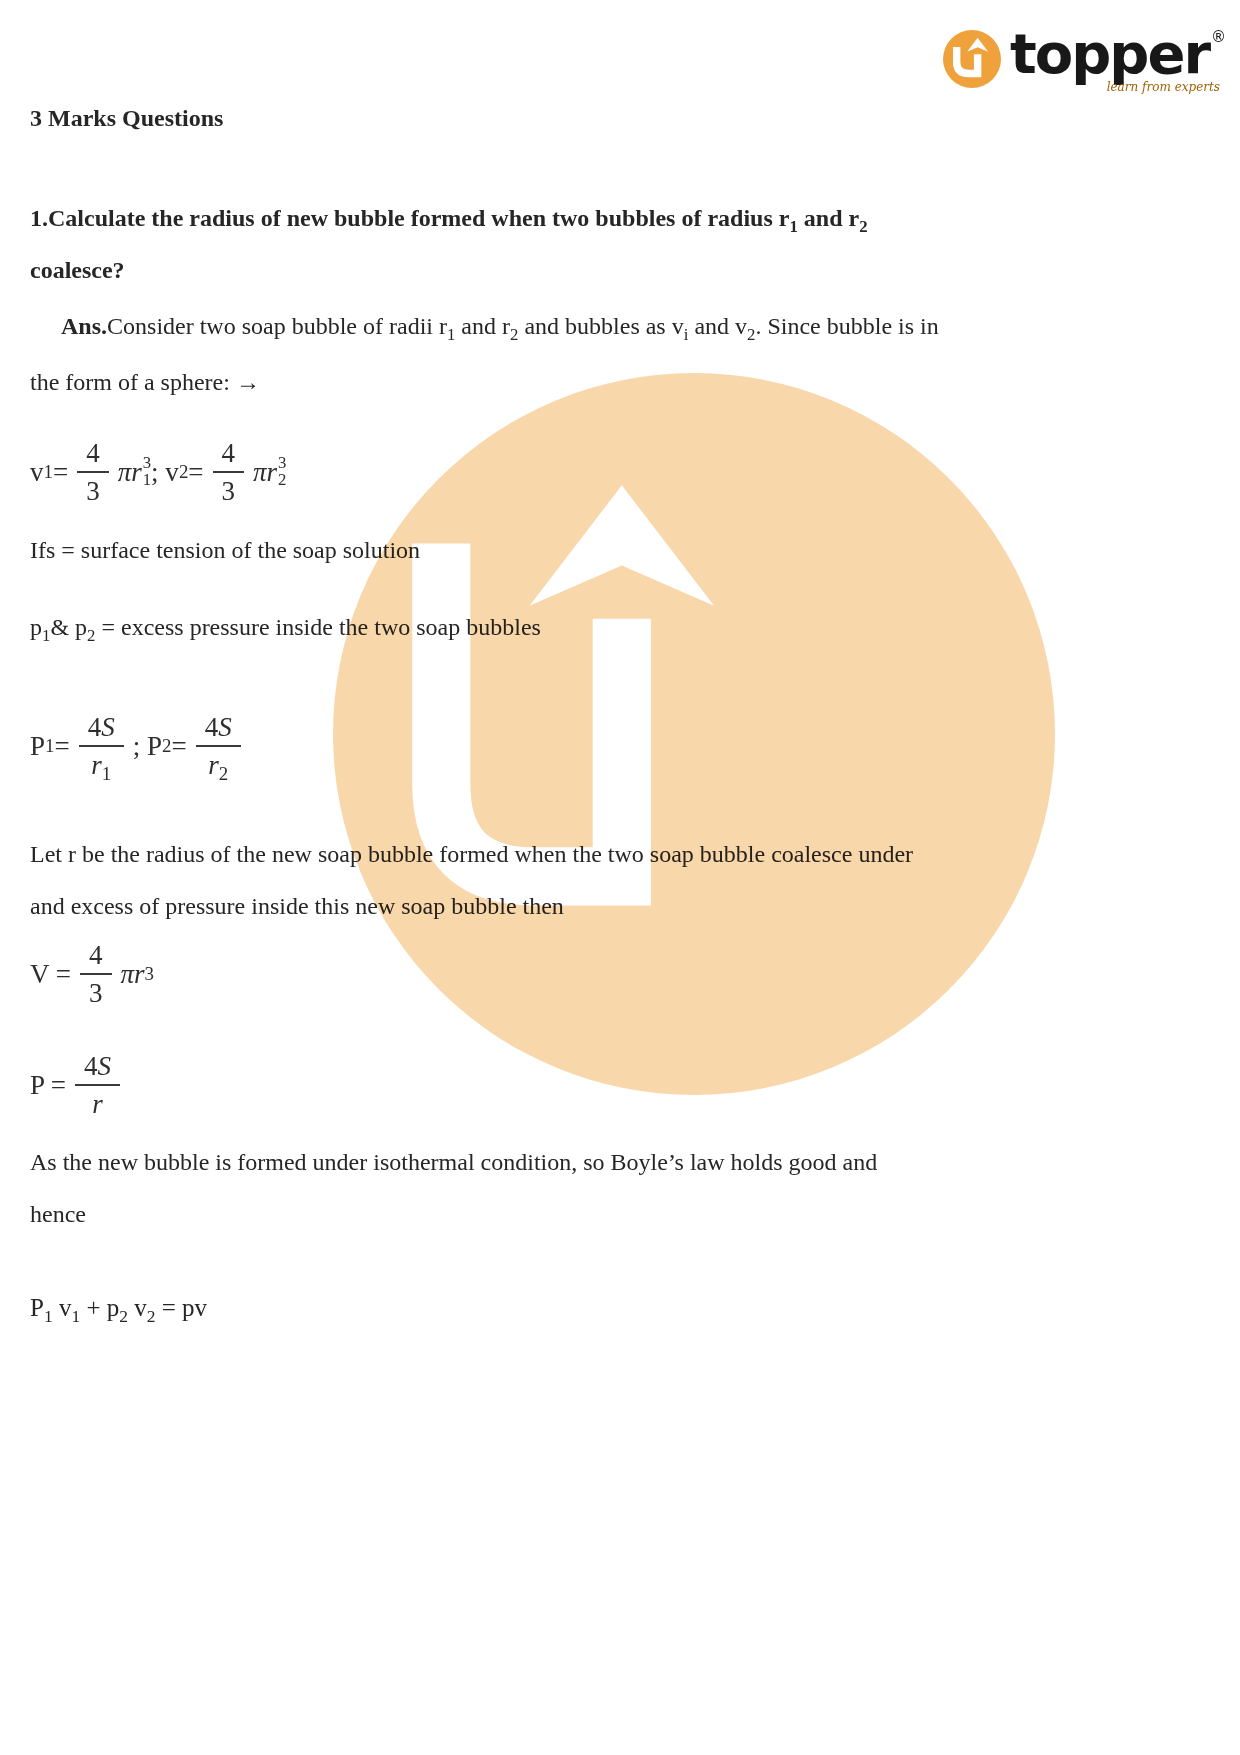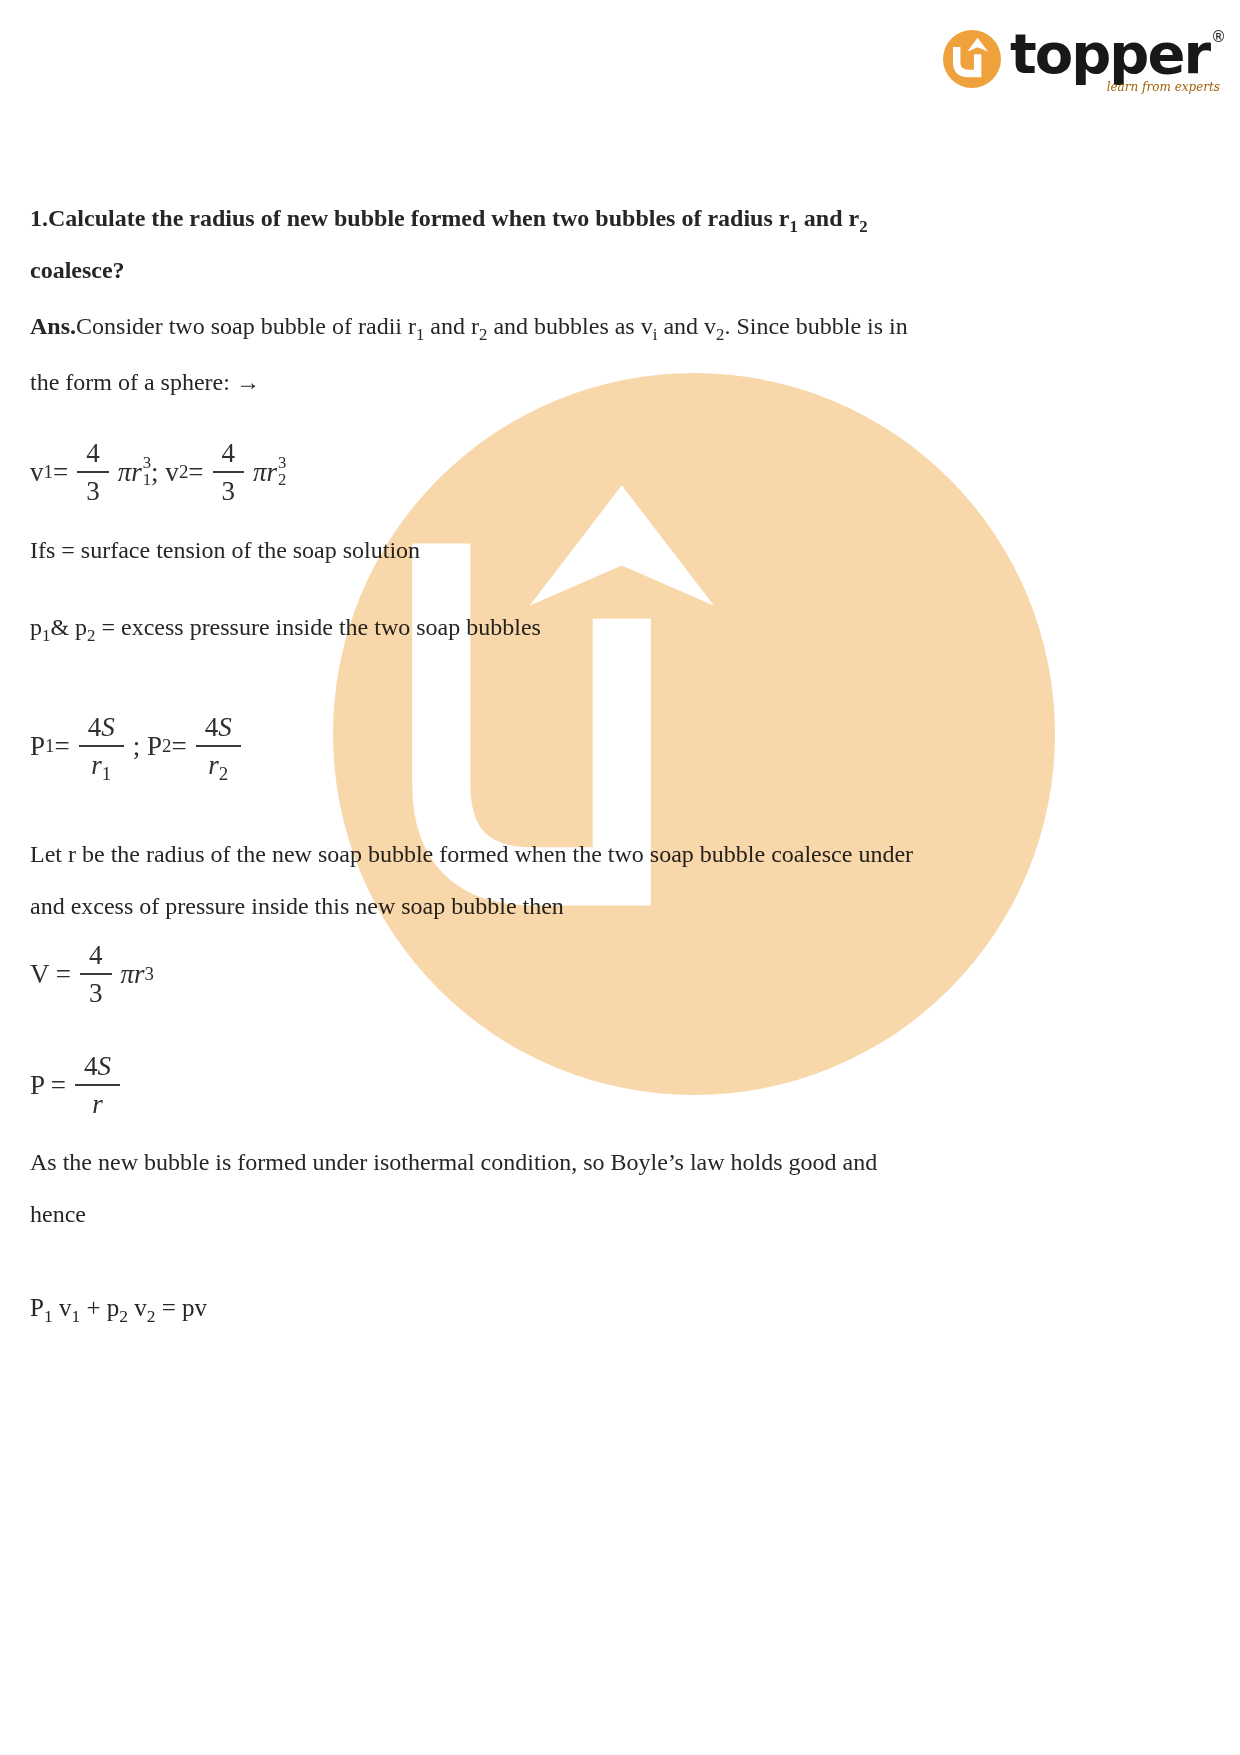--- a/index.html
+++ b/index.html
@@ -10,21 +10,21 @@
     overflow:hidden;
     font-family:"Liberation Serif", serif;
     color:#262626;
   }
   .block{position:absolute;left:30px;}
   .para{font-size:24px;line-height:52px;}
   .para .line{white-space:nowrap;}
   .bold{font-weight:bold;}
   sub{font-size:70%;line-height:0;}
   sup{font-size:70%;line-height:0;}
-  .b{font-weight:bold;}
+  .b{font-weight:bold;margin-left:31px;}
   .i{font-style:italic;}
   
   .formula{
     display:flex;align-items:center;
     font-size:27px;color:#2e2e2e;
     white-space:nowrap;
   }
   .frac{
     display:inline-flex;flex-direction:column;align-items:center;
     vertical-align:middle;margin:0 9px;line-height:1.12;
@@ -78,20 +78,23 @@
     </svg>
     <div class="logo-text-wrap">
       <div class="logo-text-row">
         <span class="brand">topper</span>
         <span class="reg">®</span>
       </div>
       <div class="tagline">learn from experts</div>
     </div>
   </div>
 
+  <div class="block para bold" style="top:92px;">
+    <div class="line">3 Marks Questions</div>
+  </div>
 
   <div class="block para bold" style="top:192px;">
     <div class="line"><span>1.Calculate the radius of new bubble formed when two bubbles of radius r</span><sub>1</sub><span> and r</span><sub>2</sub></div>
     <div class="line"><span>coalesce?</span></div>
   </div>
 
   <div class="block para" style="top:298px;line-height:56px;">
     <div class="line"><span class="b">Ans.</span><span>Consider two soap bubble of radii r</span><sub>1</sub><span> and r</span><sub>2</sub><span> and bubbles as v</span><sub>i</sub><span> and v</span><sub>2</sub><span>. Since bubble is in</span></div>
     <div class="line"><span>the form of a sphere: →</span></div>
   </div>

